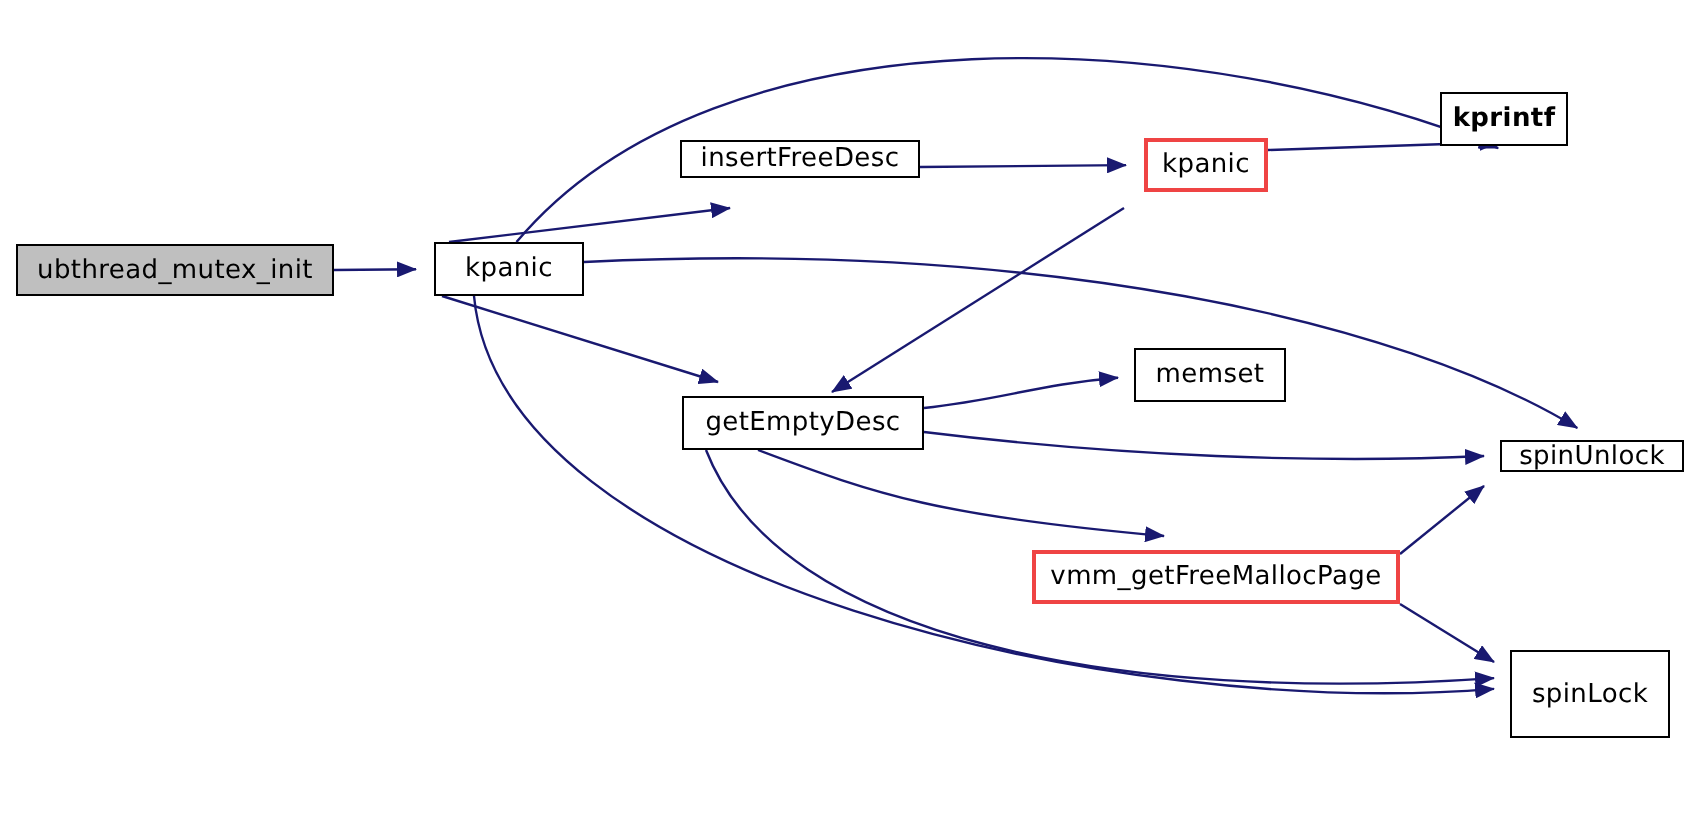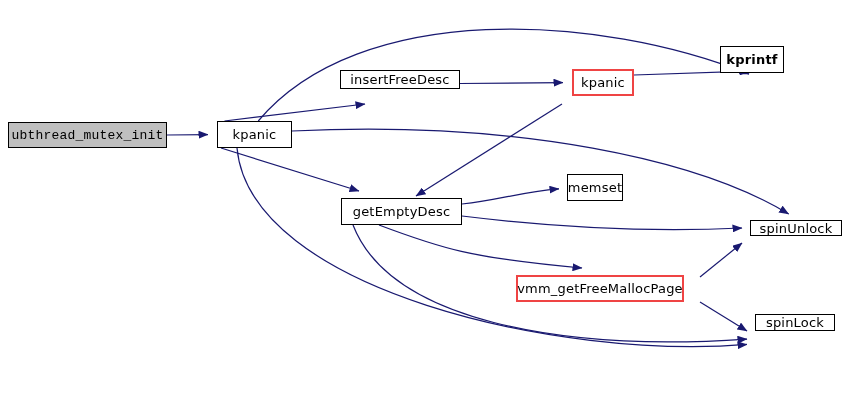--- a/index.html
+++ b/index.html
@@ -72,45 +72,45 @@
         <path d="M462,204 C 500,200 520,192 559,188.85" marker-end="url(#arrowhead)"></path>
         <path d="M462,216 C 560,228 660,232 742,228" marker-end="url(#arrowhead)"></path>
         <path d="M379,225 C 440,248 470,258 582,268" marker-end="url(#arrowhead)"></path>
         <path d="M353,225 C 390,320 560,352 747,339.04" marker-end="url(#arrowhead)"></path>
         <path d="M700,277 L742,243" marker-end="url(#arrowhead)"></path>
         <path d="M700,302 L747,331" marker-end="url(#arrowhead)"></path>
       </g>
   </svg>
 
   <div id="node-group">
-      <div class="graph-node highlight" style="left: 8px; top: 122px; width: 159px; height: 26px; font-family: Liberation Mono, monospace;">
+      <div class="graph-node highlight" style="left: 8px; top: 122px; width: 159px; height: 26px;">
         <span class="node-label">ubthread_mutex_init</span>
       </div>
       <div class="graph-node" style="left: 217px; top: 121px; width: 75px; height: 27px;">
         <span class="node-label">kpanic</span>
       </div>
       <div class="graph-node" style="left: 340px; top: 70px; width: 120px; height: 19px;">
         <span class="node-label">insertFreeDesc</span>
       </div>
       <div class="graph-node danger" style="left: 572px; top: 69px; width: 62px; height: 27px;">
         <span class="node-label">kpanic</span>
       </div>
       <div class="graph-node" style="left: 720px; top: 46px; width: 64px; height: 27px; font-weight: bold;">
         <span class="node-label">kprintf</span>
       </div>
       <div class="graph-node" style="left: 341px; top: 198px; width: 121px; height: 27px;">
         <span class="node-label">getEmptyDesc</span>
       </div>
-      <div class="graph-node" style="left: 567px; top: 174px; width: 56px; height: 27px;">
+      <div class="graph-node" style="left: 567px; top: 174px; width: 76px; height: 27px;">
         <span class="node-label">memset</span>
       </div>
       <div class="graph-node" style="left: 750px; top: 220px; width: 92px; height: 16px;">
         <span class="node-label">spinUnlock</span>
       </div>
-      <div class="graph-node danger" style="left: 516px; top: 275px; width: 168px; height: 27px;">
+      <div class="graph-node danger" style="left: 516px; top: 275px; width: 184px; height: 27px;">
         <span class="node-label">vmm_getFreeMallocPage</span>
       </div>
-      <div class="graph-node" style="left: 755px; top: 314px; width: 80px; height: 17px;">
+      <div class="graph-node" style="left: 755px; top: 325px; width: 80px; height: 44px;">
         <span class="node-label">spinLock</span>
       </div>
     </div>
 
 </div>
 
 </body></html>

